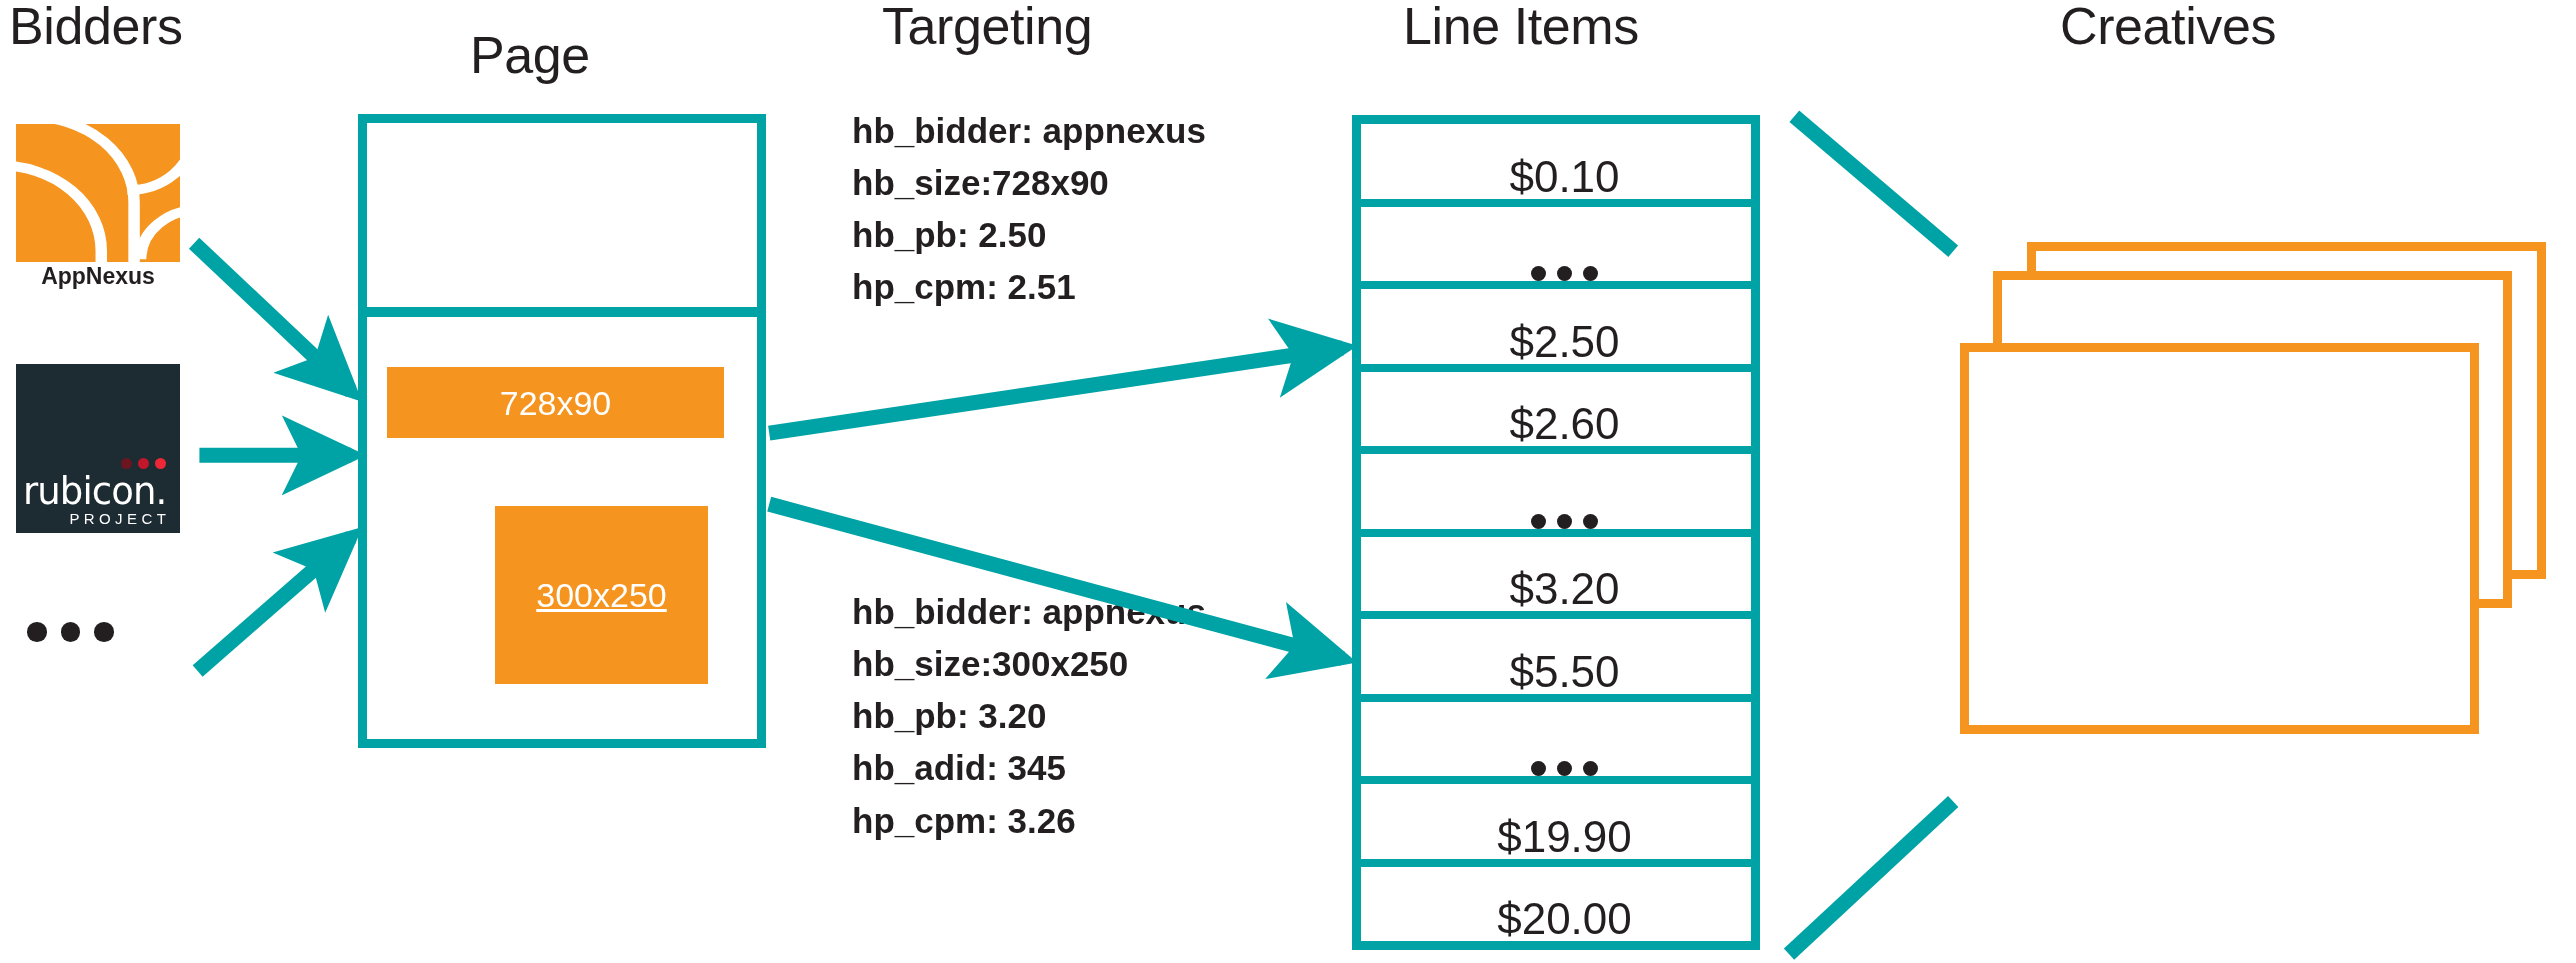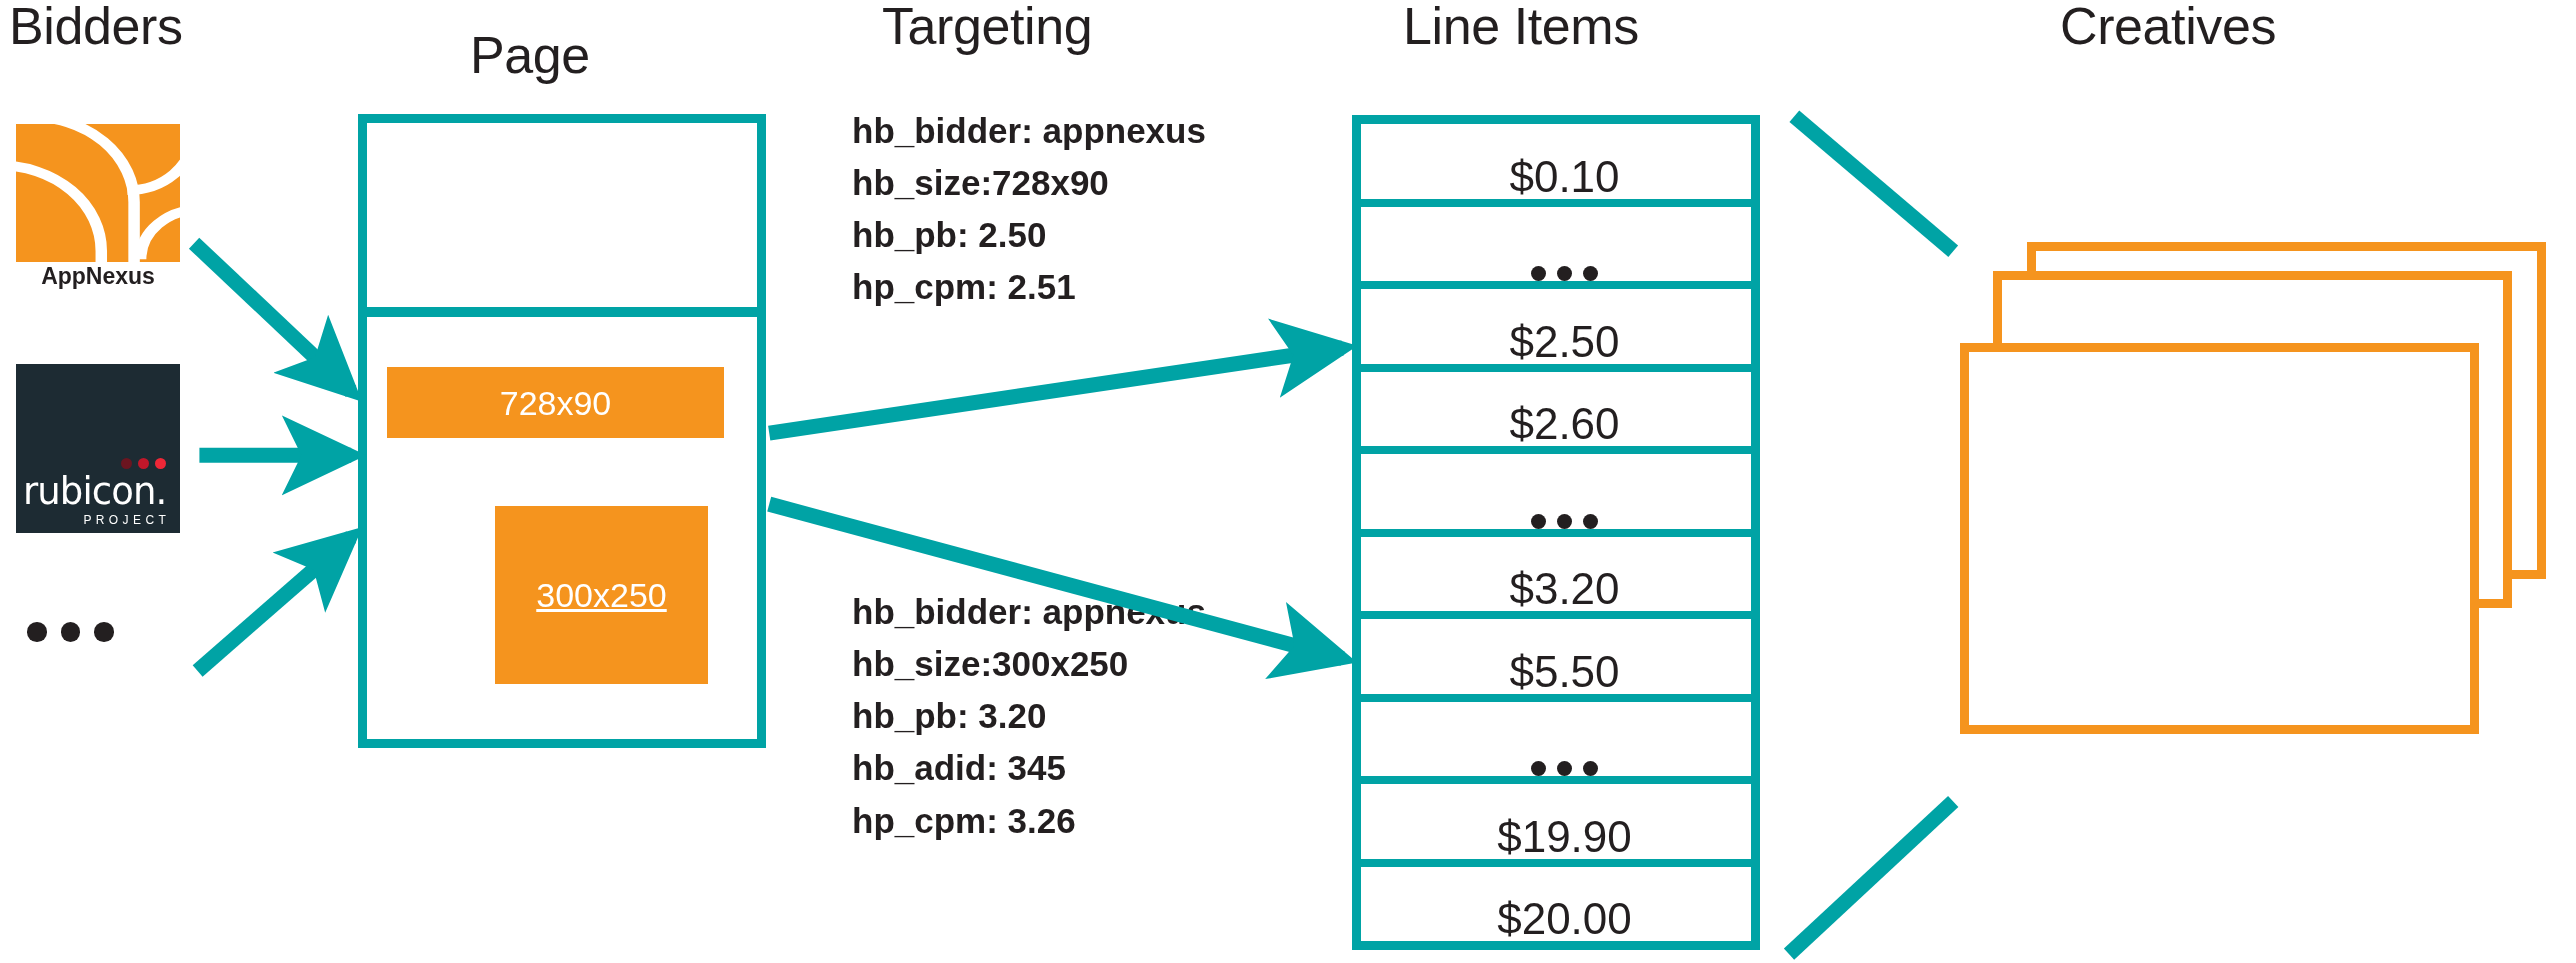--- a/index.html
+++ b/index.html
@@ -14,21 +14,21 @@
   
   .logo-appnexus{position:absolute;left:16px;top:124px;width:164px;height:138px;
                  background:#f5941e;overflow:hidden;}
   .logo-appnexus svg{display:block;width:164px;height:138px;}
   .logo-appnexus-label{position:absolute;left:16px;top:265px;width:164px;text-align:center;
                        font-size:23px;font-weight:bold;color:#231f20;line-height:1;}
   .logo-rubicon{position:absolute;left:16px;top:364px;width:164px;height:169px;
                 background:#1d2b33;overflow:hidden;}
   .rub-word{position:absolute;left:7px;bottom:23px;font-size:37px;color:#ffffff;
             letter-spacing:-0.9px;font-family:"DejaVu Sans",sans-serif;line-height:1;}
-  .rub-sub{position:absolute;right:9.8px;bottom:7px;font-size:12px;color:#ffffff;
+  .rub-sub{position:absolute;right:9.8px;bottom:7px;font-size:15px;color:#ffffff;
            letter-spacing:4.4px;line-height:1;}
   .rub-dots{position:absolute;right:14px;bottom:64px;display:flex;gap:5.3px;align-items:center;}
   .rub-dot{width:11.5px;height:11.5px;border-radius:50%;}
   .bidders-ellipsis{position:absolute;left:27px;top:622px;display:flex;gap:14px;}
   .bidders-ellipsis i{width:19.5px;height:19.5px;border-radius:50%;background:#231f20;display:block;}
 
   
   .page-box{position:absolute;left:358px;top:114px;width:408px;height:634px;
             border:9.8px solid #00a3a5;box-sizing:border-box;background:#fff;}
   .page-div{position:absolute;left:358px;top:307px;width:408px;height:9.8px;background:#00a3a5;}

